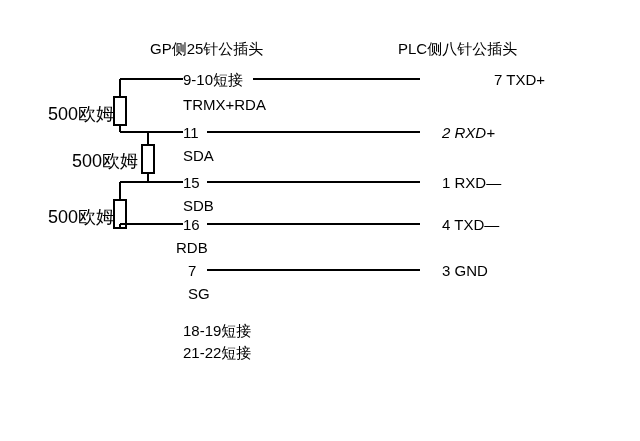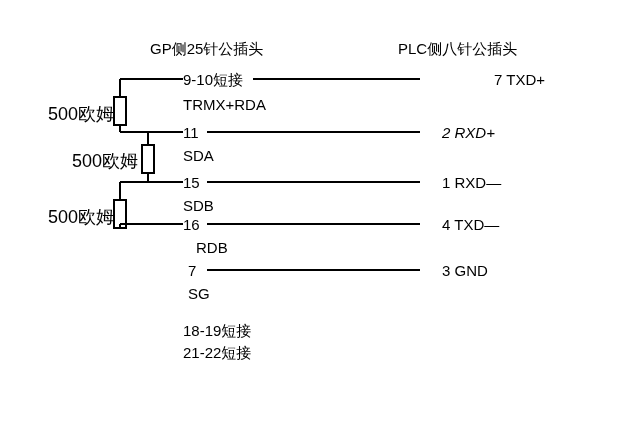--- a/index.html
+++ b/index.html
@@ -89,21 +89,21 @@
   <div class="txt" style="left:183px; top:72px;">9-10短接</div>
   <div class="txt" style="left:183px; top:97px;">TRMX+RDA</div>
 
   <div class="txt" style="left:183px; top:125px;">11</div>
   <div class="txt" style="left:183px; top:148px;">SDA</div>
 
   <div class="txt" style="left:183px; top:175px;text-align:center;">15</div>
   <div class="txt" style="left:183px; top:198px;">SDB</div>
 
   <div class="txt" style="left:183px; top:217px;">16</div>
-  <div class="txt" style="left:196px; top:240px;">RDB</div>
+  <div class="txt" style="left:176px; top:240px;">RDB</div>
 
   <div class="txt" style="left:188px; top:263px;">7</div>
   <div class="txt" style="left:188px; top:286px;">SG</div>
 
   <div class="txt" style="left:454px; top:72px;margin-left:40px;">7  TXD+</div>
   <div class="txt" style="left:442px; top:125px;font-style:italic;">2  RXD+</div>
   <div class="txt" style="left:442px; top:175px;">1  RXD—</div>
   <div class="txt" style="left:442px; top:217px;">4  TXD—</div>
   <div class="txt" style="left:442px; top:263px;">3 GND</div>
 

